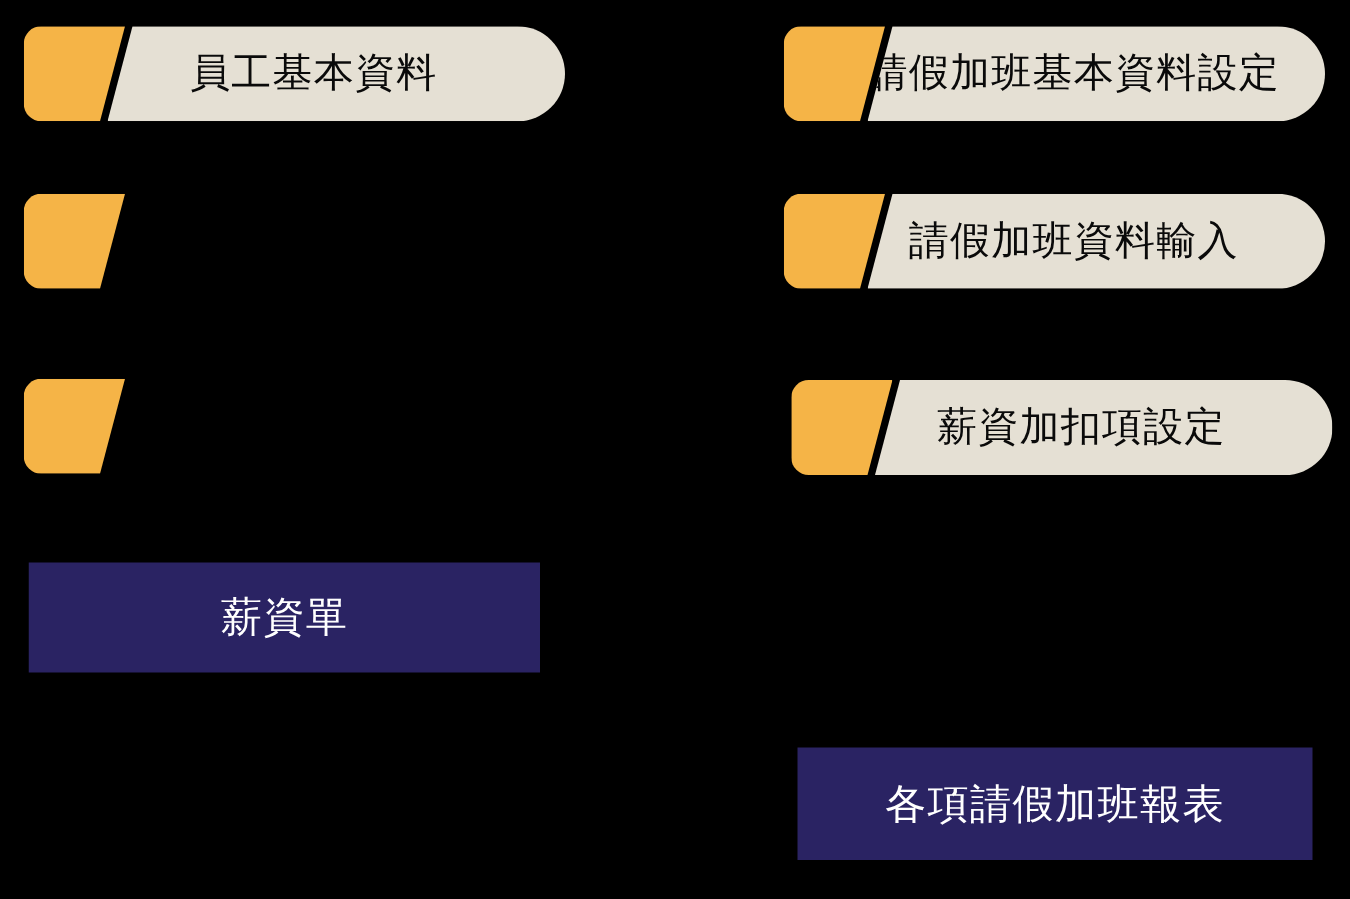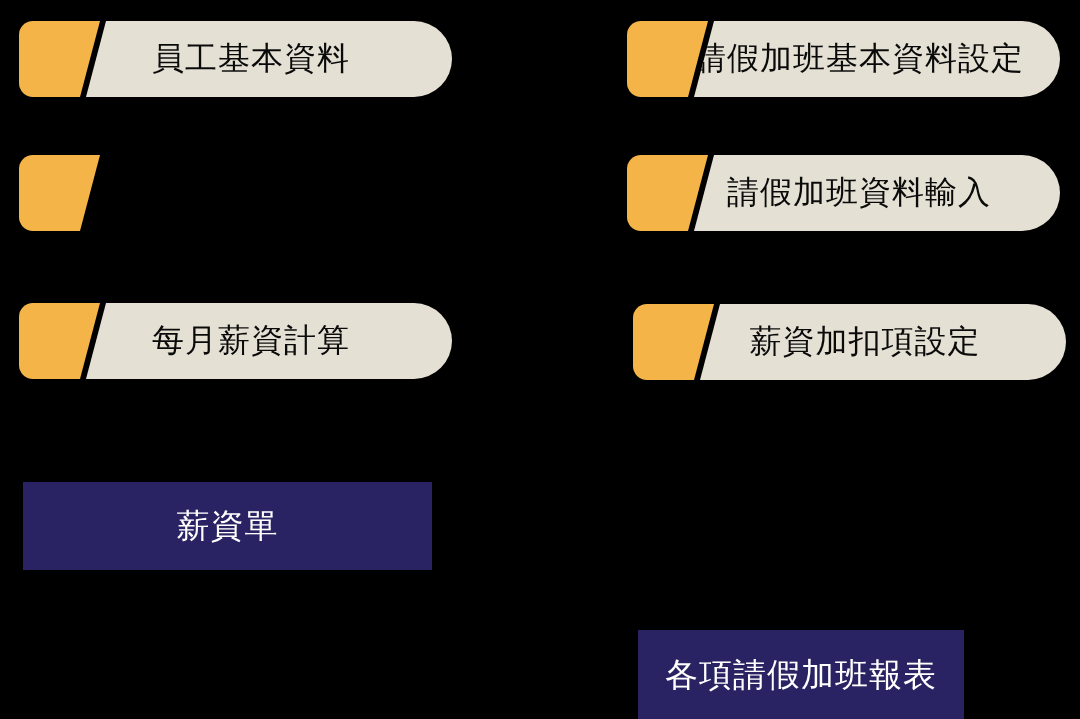--- a/index.html
+++ b/index.html
@@ -45,63 +45,59 @@
     letter-spacing: 1px;
   }
 
   
   .rect {
     position: absolute;
     background: #2A2363;
     display: flex;
     align-items: center;
     justify-content: center;
-    margin-top: 32px;
   }
   .rect .label {
     font-size: 33px;
     color: #FFFFFF;
     white-space: nowrap;
     letter-spacing: 1px;
   }
 
   
   .l1 { left: 19px;  top: 21px; }
   .l2 { left: 19px;  top: 155px; }
   .l3 { left: 19px;  top: 303px; }
   .l4 { left: 23px;  top: 450px; width: 409px; height: 88px; }
 
   
   .r1 { left: 627px; top: 21px; }
   .r2 { left: 627px; top: 155px; }
   .r3 { left: 633px; top: 304px; }
   .r4 { left: 633px; top: 451px; }
-  .r5 { left: 638px; top: 598px; width: 326px; height: 90px; }
+  .r5 { left: 638px; top: 598px; width: 412px; height: 90px; }
 </style>
 </head>
 <body>
 
 <div class="canvas">
 
   <div class="pill l1">
     <span class="tab"></span>
     <span class="body">
       <span class="label">員工基本資料</span>
     </span>
   </div>
 
   <div class="pill l2">
     <span class="tab"></span>
   </div>
 
   <div class="pill l3">
     <span class="tab"></span>
-    <span class="body">
-      <span class="label">每月薪資計算</span>
-    </span>
   </div>
 
   <div class="rect l4">
     <span class="label">薪資單</span>
   </div>
 
   <div class="pill r1">
     <span class="tab"></span>
     <span class="body">
       <span class="label">請假加班基本資料設定</span>

